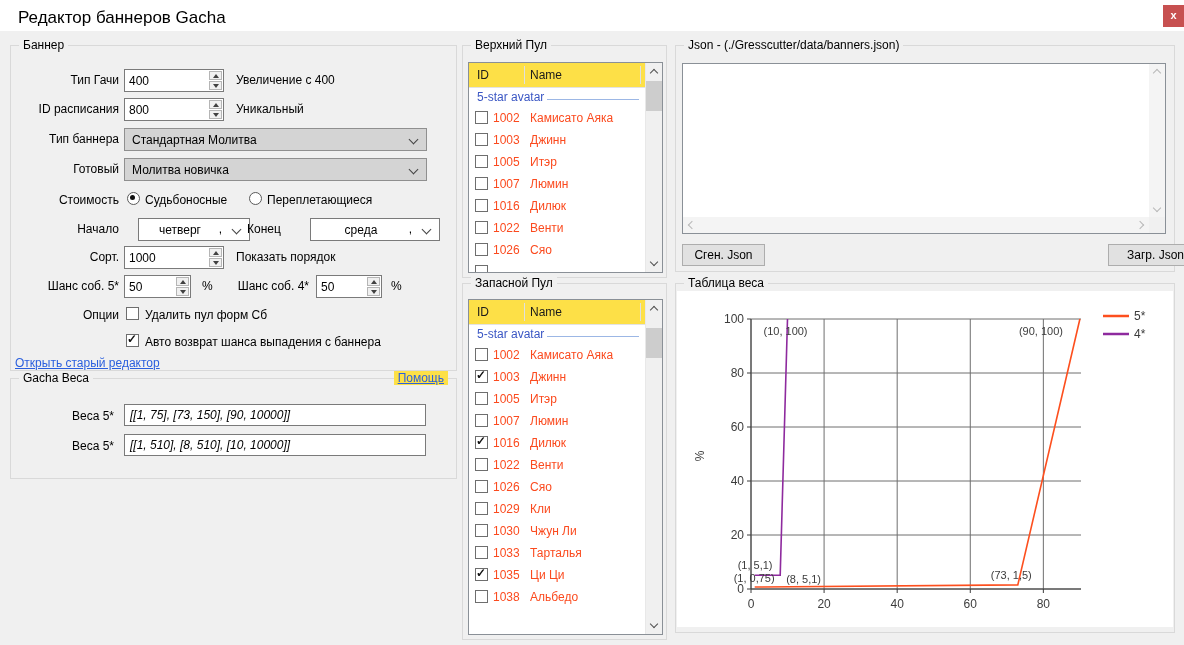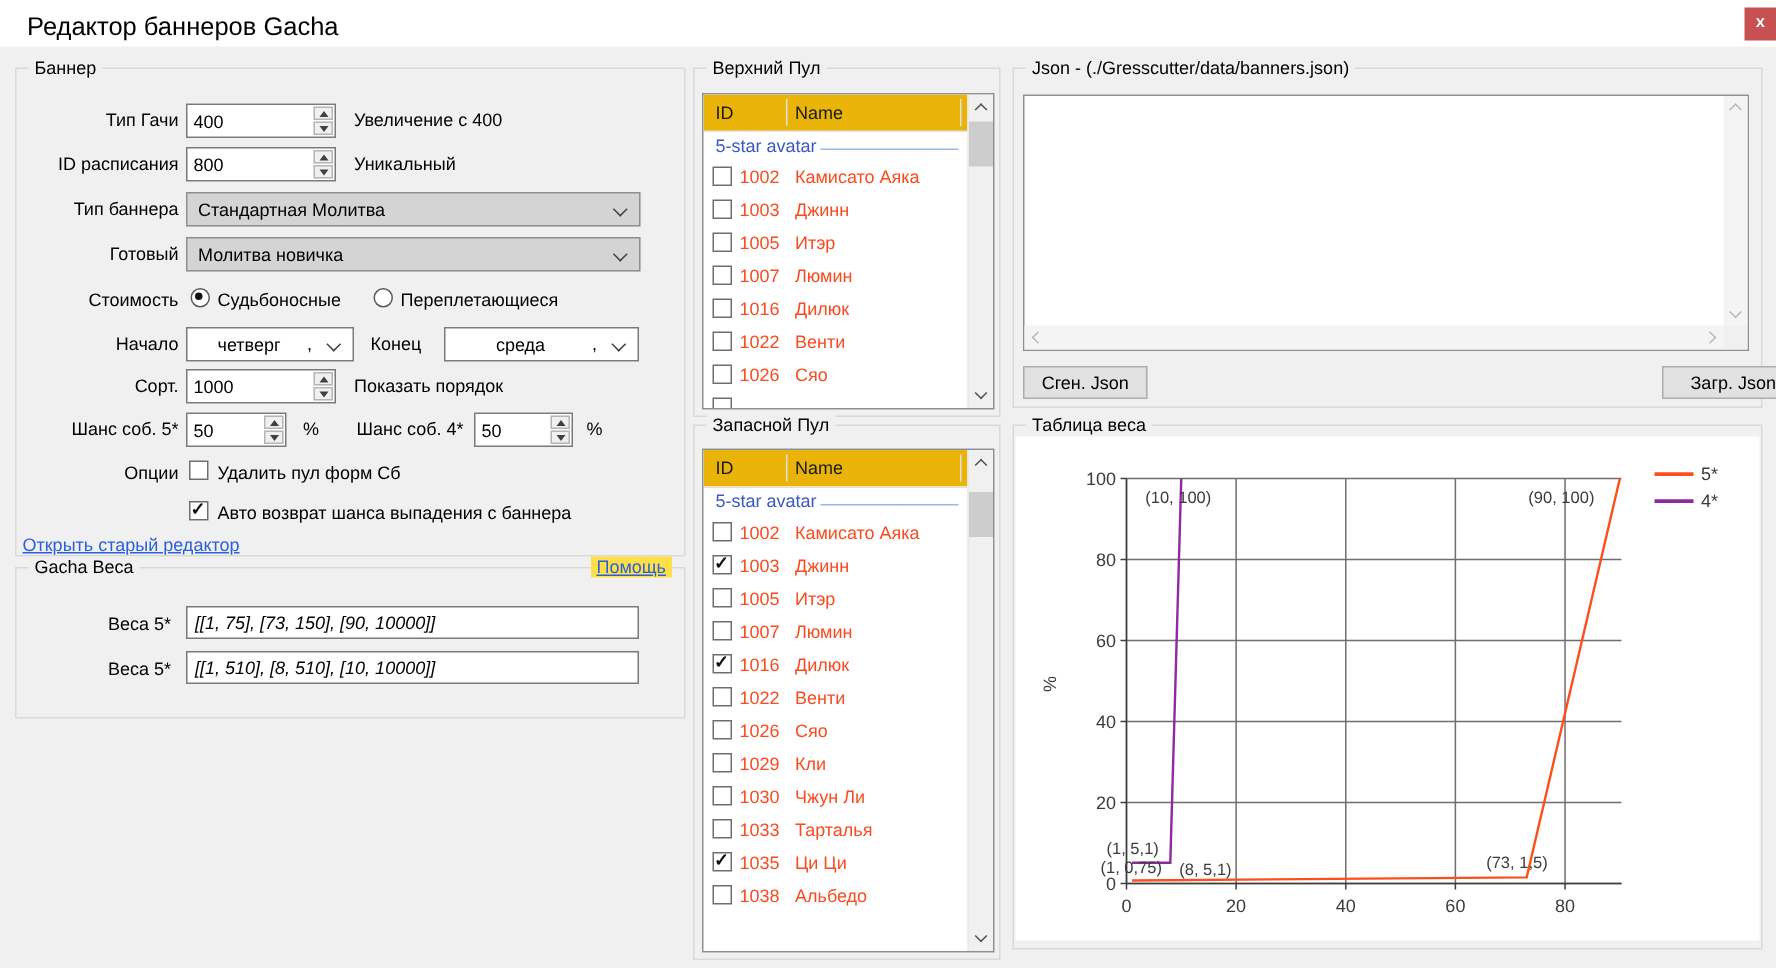--- a/index.html
+++ b/index.html
@@ -20,37 +20,37 @@
   
   .spin{position:absolute;height:23px;background:#fff;border:1px solid #7a7a7a;box-sizing:border-box;}
   .spin .sval{position:absolute;left:4px;top:4px;}
   .sb{position:absolute;right:1px;width:13px;height:9px;background:#f0f0f0;border:1px solid #b5b5b5;box-sizing:border-box;display:flex;align-items:center;justify-content:center;}
   .sb.up{top:1px;}.sb.dn{bottom:1px;}
   .tri-up{width:0;height:0;border-left:3px solid transparent;border-right:3px solid transparent;border-bottom:4px solid #404040;}
   .tri-dn{width:0;height:0;border-left:3px solid transparent;border-right:3px solid transparent;border-top:4px solid #404040;}
   
   .combo{position:absolute;height:23px;box-sizing:border-box;}
   .combo.gray{background:#d4d4d4;border:1px solid #8f8f8f;}
-  .combo.white{background:#fff;border:1px solid #7a7a7a;}
+  .combo.white{background:#fff;border:1px solid #7a7a7a;margin-left:14px;}
   .combo .cval{position:absolute;left:7px;top:4px;white-space:nowrap;}
   .combo.center .cval{left:0;right:28px;text-align:center;}
   .combo .comma{position:absolute;right:27px;top:3px;}
   .chev{position:absolute;right:9px;top:7px;width:6px;height:6px;border:solid #444;border-width:0 1.4px 1.4px 0;transform:rotate(45deg);}
   
   .radio{position:absolute;width:13px;height:13px;border:1px solid #5a5a5a;border-radius:50%;background:#fff;box-sizing:border-box;}
   .radio.checked::after{content:"";position:absolute;left:2px;top:2px;width:5px;height:5px;border-radius:50%;background:#111;}
   .cbx{position:absolute;width:13px;height:13px;border:1px solid #6e6e6e;background:#fff;box-sizing:border-box;}
   .cbx.checked::after{content:"\2713";position:absolute;left:0px;top:-2px;font-size:12px;font-weight:bold;color:#111;line-height:12px;}
   
   .tf{position:absolute;height:22px;background:#fff;border:1px solid #7a7a7a;box-sizing:border-box;padding:3px 0 0 5px;white-space:nowrap;overflow:hidden;font-style:italic;}
   
   .btn{position:absolute;height:22px;background:#e1e1e1;border:1px solid #adadad;font-family:inherit;font-size:12px;color:#000;padding:0;}
   
   .list{position:absolute;background:#fff;border:1px solid #8a9097;box-sizing:border-box;overflow:hidden;}
-  .lhdr{position:absolute;left:0;top:0;right:17px;height:24px;background:#eab308;border-bottom:1px solid #e3e3e3;}
+  .lhdr{position:absolute;left:0;top:0;right:17px;height:24px;background:#fde047;border-bottom:1px solid #e3e3e3;}
   .lhdr .h1{position:absolute;left:8px;top:5px;color:#1a1a1a;}
   .lhdr .h2{position:absolute;left:61px;top:5px;color:#1a1a1a;}
   .lhdr .div1{position:absolute;left:55px;top:3px;width:1px;height:18px;background:#e0e0e0;}
   .lhdr .div2{position:absolute;left:171px;top:3px;width:1px;height:18px;background:#e0e0e0;}
   .lgrp{position:absolute;left:0;height:20px;right:17px;}
   .lgrp .gtxt{position:absolute;left:8px;top:3px;color:#3b57c4;}
   .lgrp .gline{position:absolute;left:78px;right:6px;top:12px;height:1px;background:#9cb7e5;}
   .lrows{position:absolute;left:0;right:17px;}
   .lrow{position:relative;height:22px;}
   .lrow .cbx{left:6px;top:4px;}

